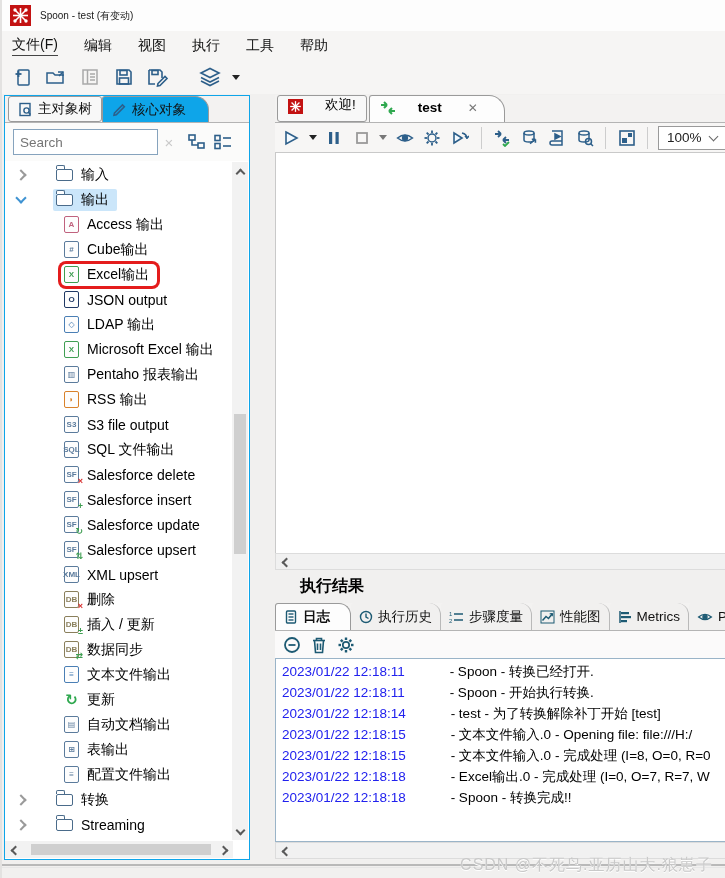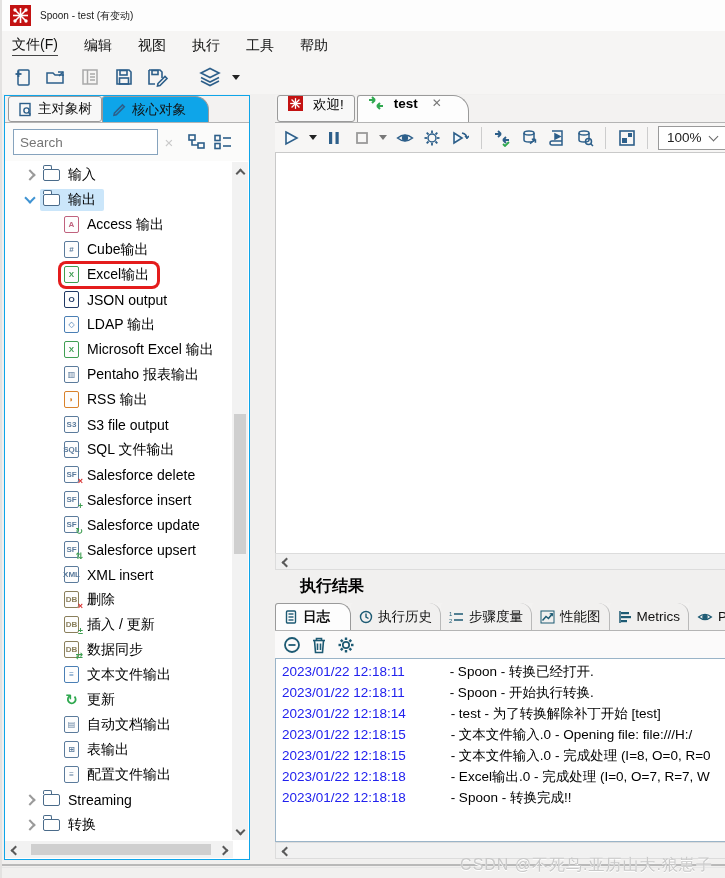--- a/index.html
+++ b/index.html
@@ -29,21 +29,21 @@
   .ltabs { position:absolute; left:0; top:0; width:100%; height:27px; background:#f3f2f1; border-bottom:1px solid #b4b4b4; display:flex; font-size:13.5px; }
   .ltab { display:flex; align-items:center; gap:5px; padding:0 9px; height:26px; color:#111; }
   .ltab.boxed { border:1px solid #9a9a9a; border-radius:3px; margin:0 0 0 3px; background:#f8f8f8; }
   .ltab.active { background:#0ea5e9; border:1px solid #9a9a9a; border-bottom:none; border-radius:3px 14px 0 0; padding-right:22px; }
   .searchrow { position:absolute; left:0; top:27px; width:100%; height:38px; background:#fbfbfa; display:flex; align-items:center; }
   .searchbox { margin-left:8px; width:145px; height:26px; border:1px solid #86a3bd; background:#fff; font-size:13.5px; padding:0 6px; color:#555; outline:none; }
   .clear-x { width:22px; text-align:center; color:#c9c9c9; font-size:15px; }
   .srch-ic { margin-left:8px; color:#2d5f8a; }
   .tree { position:absolute; left:0; top:66px; width:228px; height:678px; overflow:hidden; background:#fff; font-size:14px; color:#000; }
   .trow { height:25px; display:flex; align-items:center; }
-  .trow.folder { padding-left:19px; gap:4px; }
+  .trow.folder { padding-left:10px; gap:26px; }
   .trow.step { padding-left:56px; }
   .chev { width:12px; height:12px; position:relative; flex:0 0 auto; }
   .chev::before { content:""; position:absolute; left:2px; top:2px; width:6px; height:6px; border-top:2px solid #9a9a9a; border-right:2px solid #9a9a9a; }
   .collapsed .chev::before { transform:rotate(45deg); }
   .expanded .chev::before { border-color:#3f93d2; transform:rotate(135deg); top:0; }
   .sel-wrap { display:flex; align-items:center; gap:8px; padding:2px 8px 2px 3px; border-radius:2px; }
   .selected .sel-wrap { background:#cbe6fa; }
   .annotated .sel-wrap { box-shadow:0 0 0 3px #e41c1c; border-radius:5px; }
   .fold { width:17px; height:12px; border:1.5px solid #4a6b8a; border-radius:2px; background:#fff; position:relative; flex:0 0 auto; }
   .fold::before { content:""; position:absolute; top:-4.5px; left:-1.5px; width:7px; height:3px; border:1.5px solid #4a6b8a; border-bottom:none; border-radius:2px 2px 0 0; background:#fff; }
@@ -59,21 +59,21 @@
   .sb-chev { width:14px; height:14px; position:relative; }
   .sb-chev::before { content:""; position:absolute; width:5px; height:5px; border-top:2px solid #5a5a5a; border-right:2px solid #5a5a5a; left:4px; top:4px; }
   .sb-left::before  { transform:rotate(-135deg); }
   .sb-right::before { transform:rotate(45deg); }
   .sb-up::before    { transform:rotate(-45deg); top:6px; }
   .sb-down::before  { transform:rotate(135deg); top:3px; }
 
   
   .right-region { position:absolute; left:273px; top:95px; width:452px; height:783px; }
   .rtabs { position:absolute; left:0; top:0; width:100%; height:28px; background:#f3f2f1; border-bottom:1px solid #b4b4b4; display:flex; font-size:13.5px; }
-  .rtab { display:flex; align-items:flex-start; gap:10px; padding:0 10px; height:27px; }
+  .rtab { display:flex; align-items:flex-end; gap:22px; padding:7px 10px; height:27px; }
   .rtab.boxed { border:1px solid #9a9a9a; border-radius:3px; margin:0 2px; background:#f8f8f8; }
   .rtab.active { background:#fdfdfd; border:1px solid #9a9a9a; border-bottom:none; border-radius:3px 16px 0 0; font-weight:bold; padding-right:26px; }
   .tab-close { color:#777; font-weight:normal; font-size:12px; margin-left:4px; }
   .canvas-toolbar { position:absolute; left:0; top:28px; width:100%; height:30px; background:#f7f6f5; border-bottom:1px solid #c9c9c9; display:flex; align-items:center; gap:7px; padding-left:6px; }
   .cbtn { width:22px; height:22px; display:flex; align-items:center; justify-content:center; color:#2d5f8a; }
   .caret { width:0; height:0; border-left:4px solid transparent; border-right:4px solid transparent; border-top:5px solid #222; }
   .caret.sm { border-top-color:#777; }
   .ct-sep { width:1px; height:22px; background:#cdcdcd; margin:0 3px; }
   .zoombox { width:72px; height:24px; border:1px solid #9a9a9a; background:#fff; display:flex; align-items:center; justify-content:space-between; padding:0 8px; font-size:13.5px; color:#222; }
   .zchev { width:9px; height:9px; position:relative; }
@@ -407,21 +407,21 @@
         </div>
 
         <div class="trow step">
 
           <span class="sel-wrap">
 
             <span class="sic" style="color: rgb(91, 123, 156);">
               <span>XML</span>
               <span class="bdg"></span>
             </span>
-            <span class="tlabel">XML insert</span>
+            <span class="tlabel">XML upsert</span>
           </span>
         </div>
 
         <div class="trow step">
 
           <span class="sel-wrap">
 
             <span class="sic" style="color: rgb(138, 127, 91);">
               <span>DB</span>
               <span class="bdg" style="color: rgb(214, 40, 40);">×</span>
@@ -512,30 +512,30 @@
             </span>
             <span class="tlabel">配置文件输出</span>
           </span>
         </div>
 
         <div class="trow folder collapsed">
           <span class="chev"></span>
           <span class="sel-wrap">
             <span class="fold"></span>
 
-            <span class="tlabel">Streaming</span>
+            <span class="tlabel">转换</span>
           </span>
         </div>
 
         <div class="trow folder collapsed">
           <span class="chev"></span>
           <span class="sel-wrap">
             <span class="fold"></span>
 
-            <span class="tlabel">转换</span>
+            <span class="tlabel">Streaming</span>
           </span>
         </div>
       </div>
 
     <div class="vscroll">
       <span class="sb-chev sb-up" style="position:absolute;top:2px;left:1px;"></span>
       <div class="vthumb" style="top:252px;height:140px;"></div>
       <span class="sb-chev sb-down" style="position:absolute;bottom:2px;left:1px;"></span>
     </div>
     <div class="hscroll">

